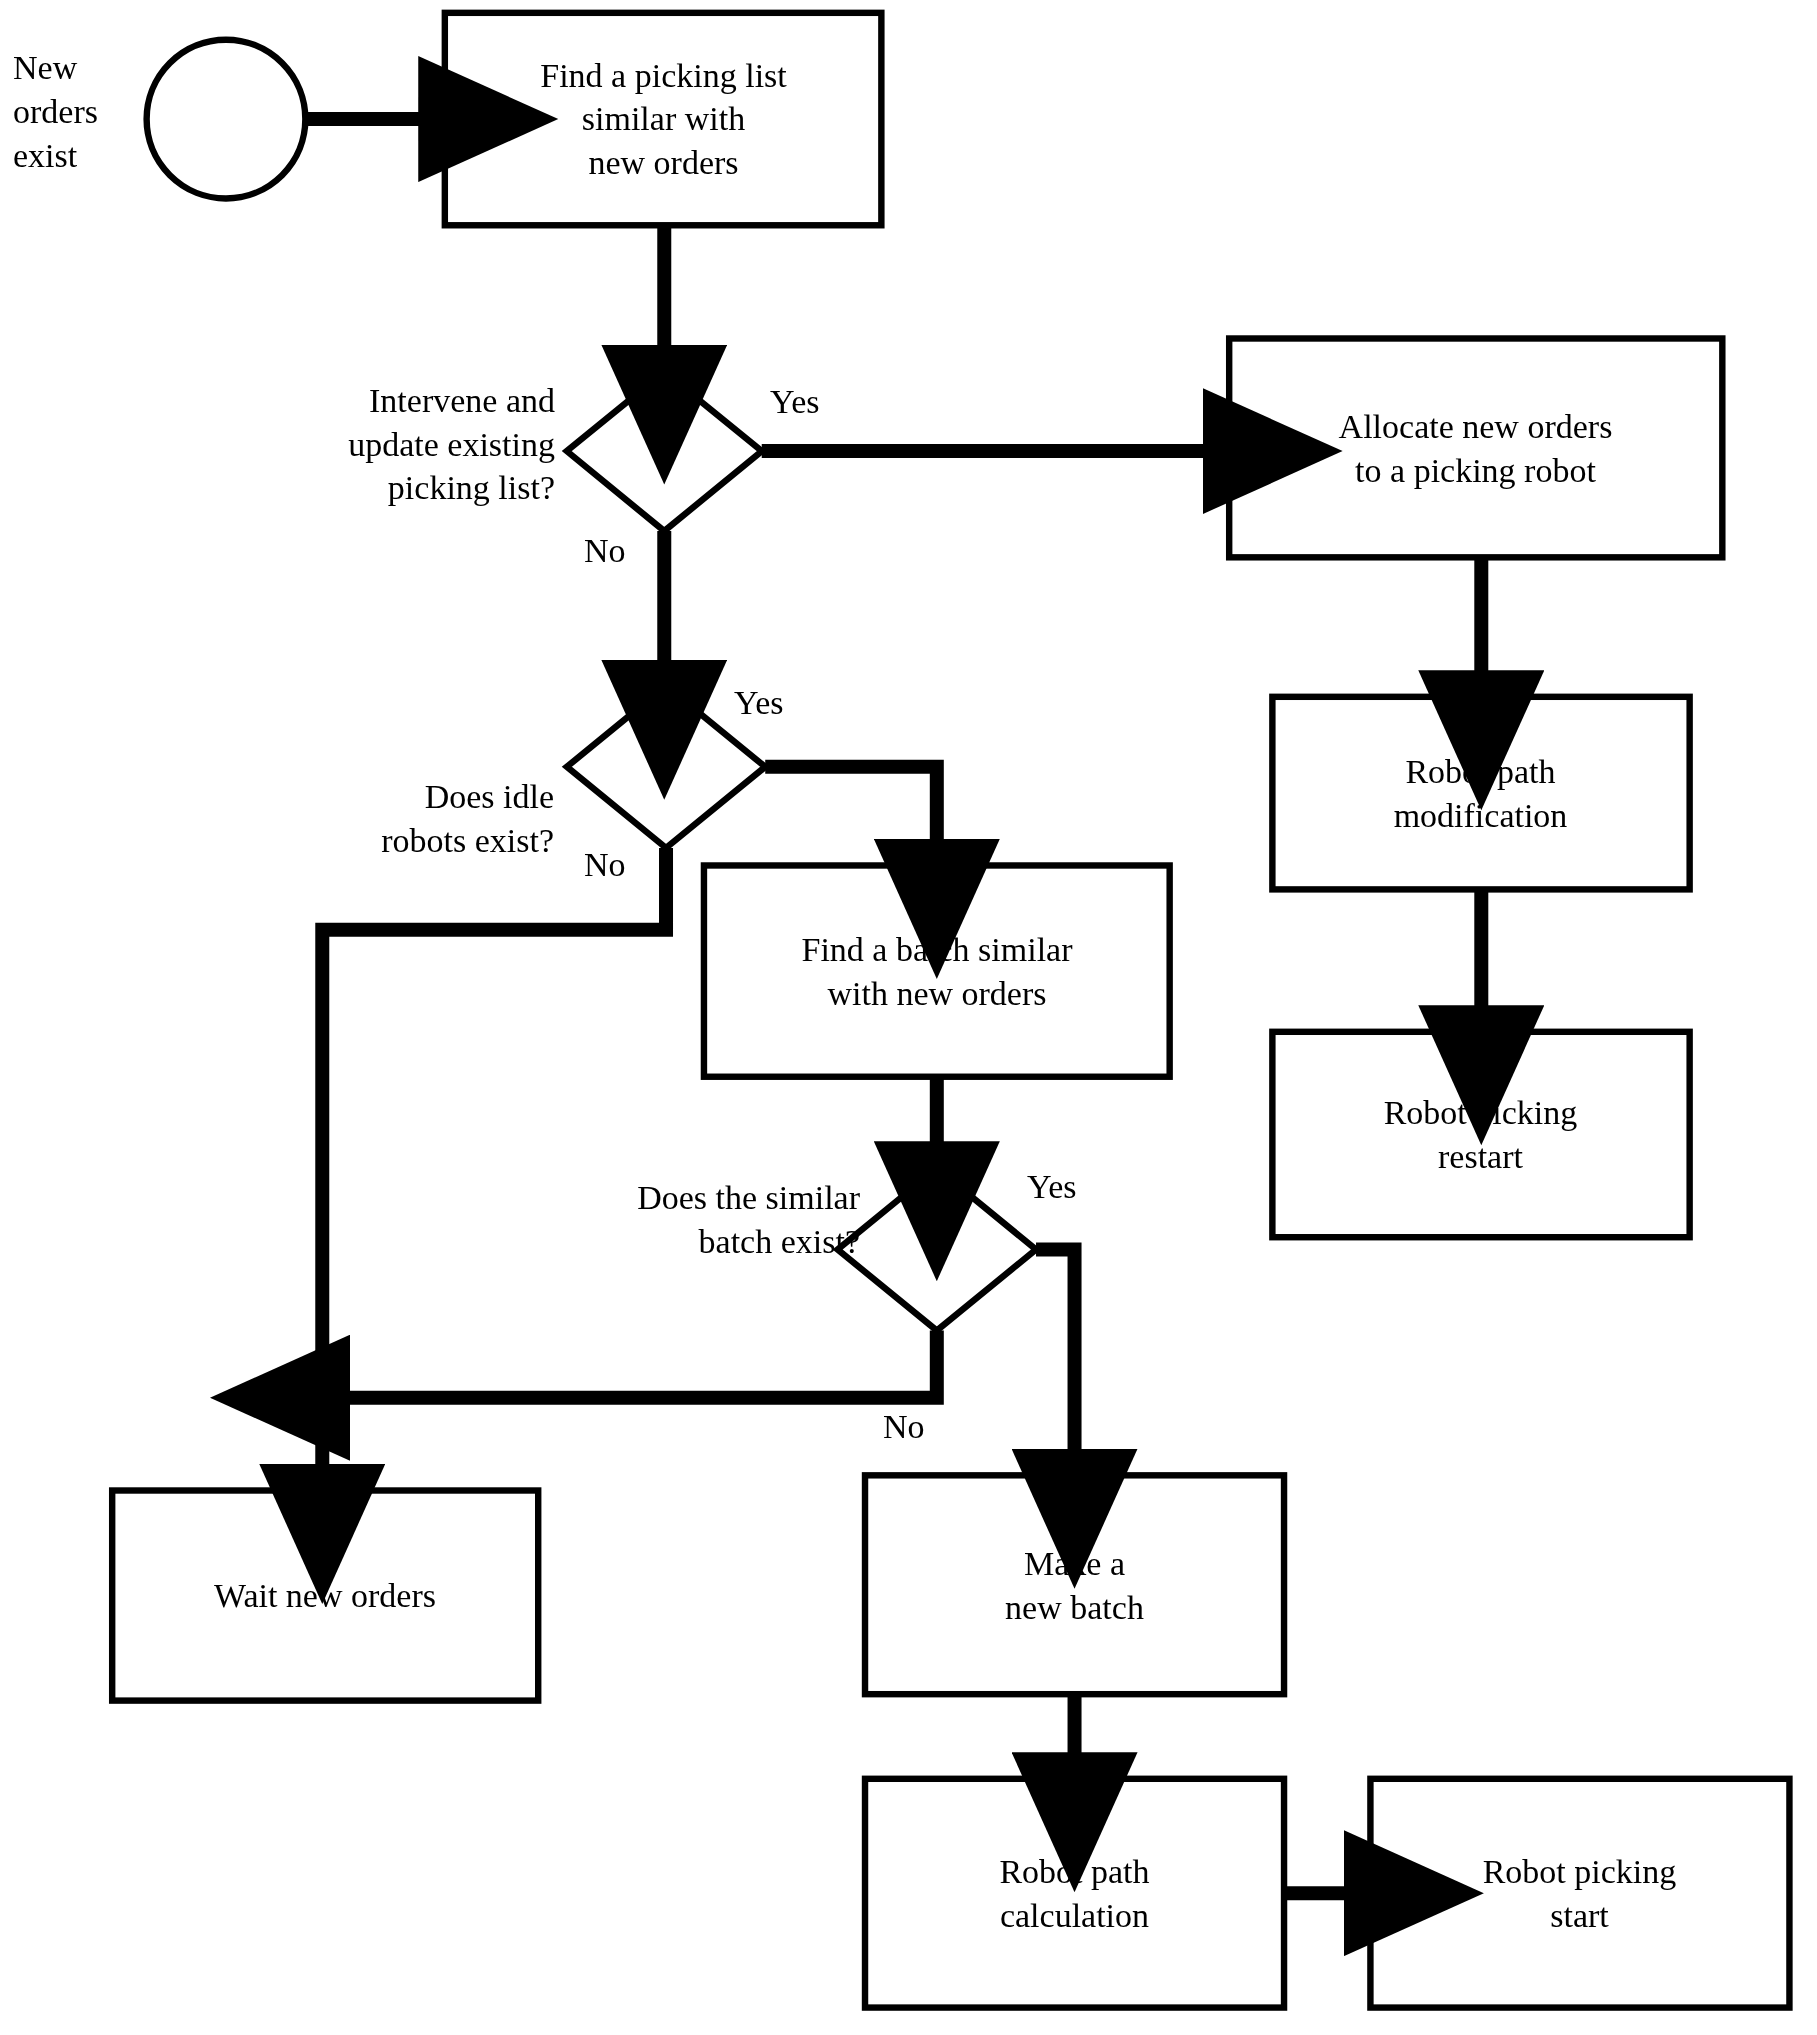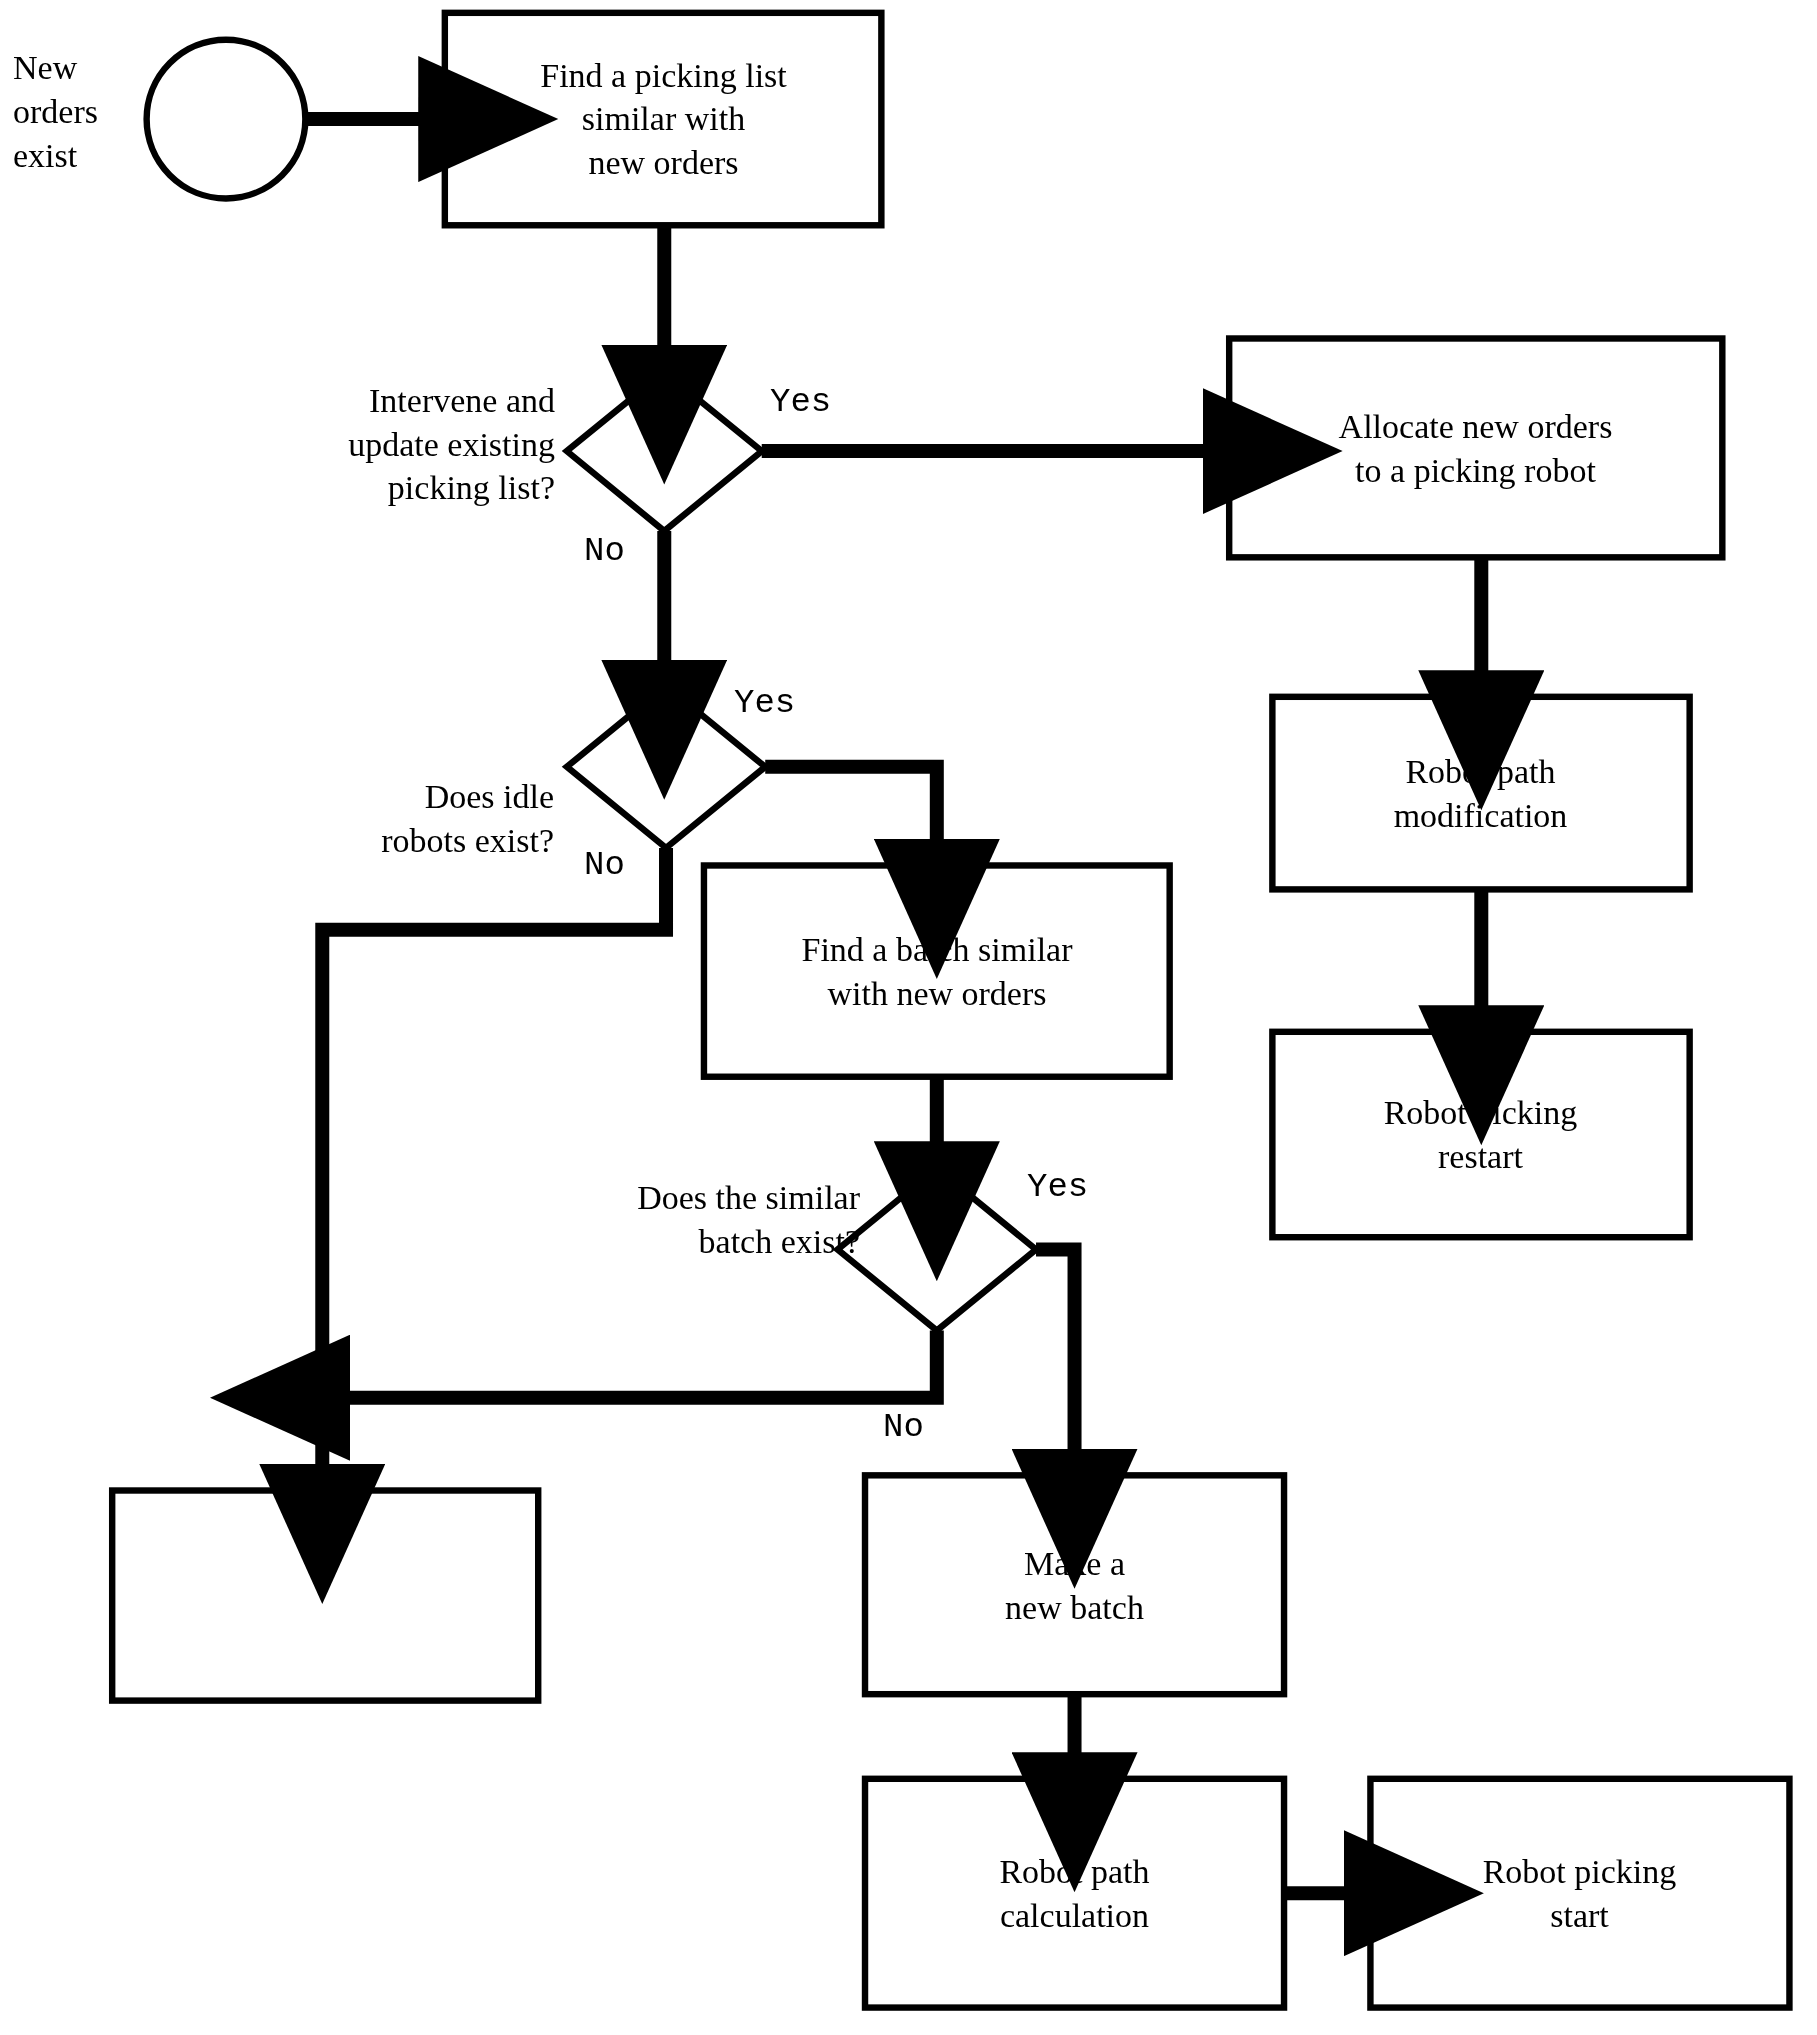--- a/index.html
+++ b/index.html
@@ -32,21 +32,21 @@
     display: flex;
     flex-direction: column;
     justify-content: center;
     align-items: center;
     pointer-events: none;
     white-space: pre-line;
   }
   .edge-label {
     position: absolute;
     color: #000000;
-    font-family: Liberation Mono, monospace;
+    font-family: Liberation Serif, serif;
     font-size: 34px;
     line-height: 1.2;
     white-space: nowrap;
   }
   .side-label {
     position: absolute;
     color: #000000;
     font-family: "Liberation Serif", "DejaVu Serif", serif;
     font-size: 34px;
     line-height: 1.28;
@@ -169,20 +169,21 @@
   <div class="node-text" style="left:704px; top:866px; width:466px; height:211px;">Find a batch similar
 with new orders</div>
 
   <div class="side-label" style="left:556px; top:1176px; width:304px;">Does the similar
 batch exist?</div>
 
   <div class="edge-label" style="left:1027px; top:1167px;">Yes</div>
 
   <div class="edge-label" style="left:883px; top:1407px;">No</div>
 
+  <div class="node-text" style="left:112px; top:1491px; width:426px; height:210px;">Wait new orders</div>
 
   <div class="node-text" style="left:865px; top:1476px; width:419px; height:219px;">Make a
 new batch</div>
 
   <div class="node-text" style="left:865px; top:1779px; width:419px; height:229px;">Robot path
 calculation</div>
 
   <div class="node-text" style="left:1370px; top:1779px; width:419px; height:229px;">Robot picking
 start</div>
 

